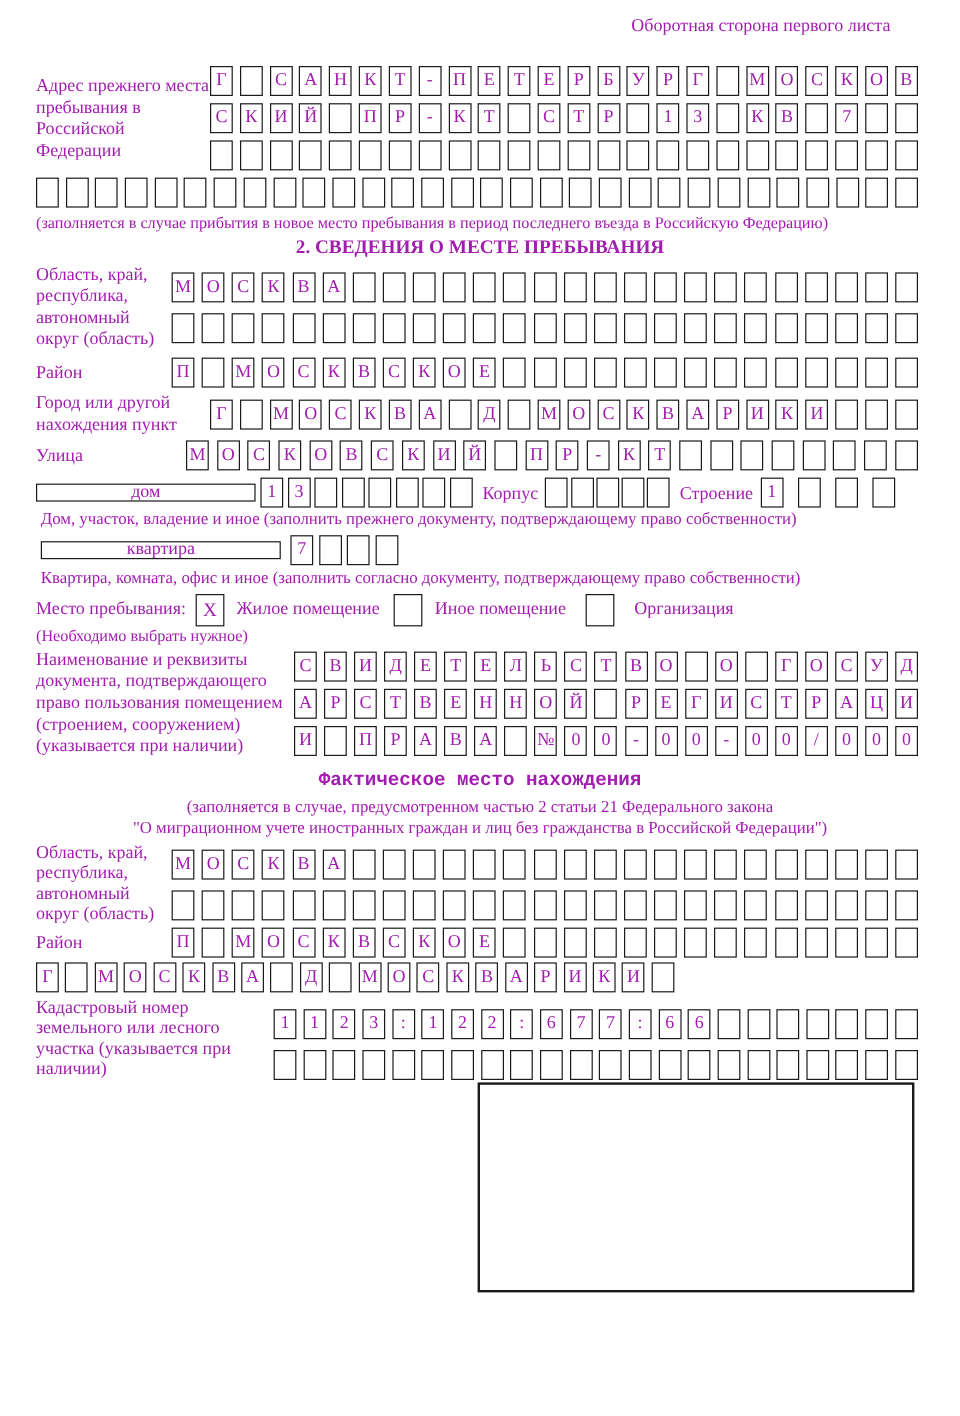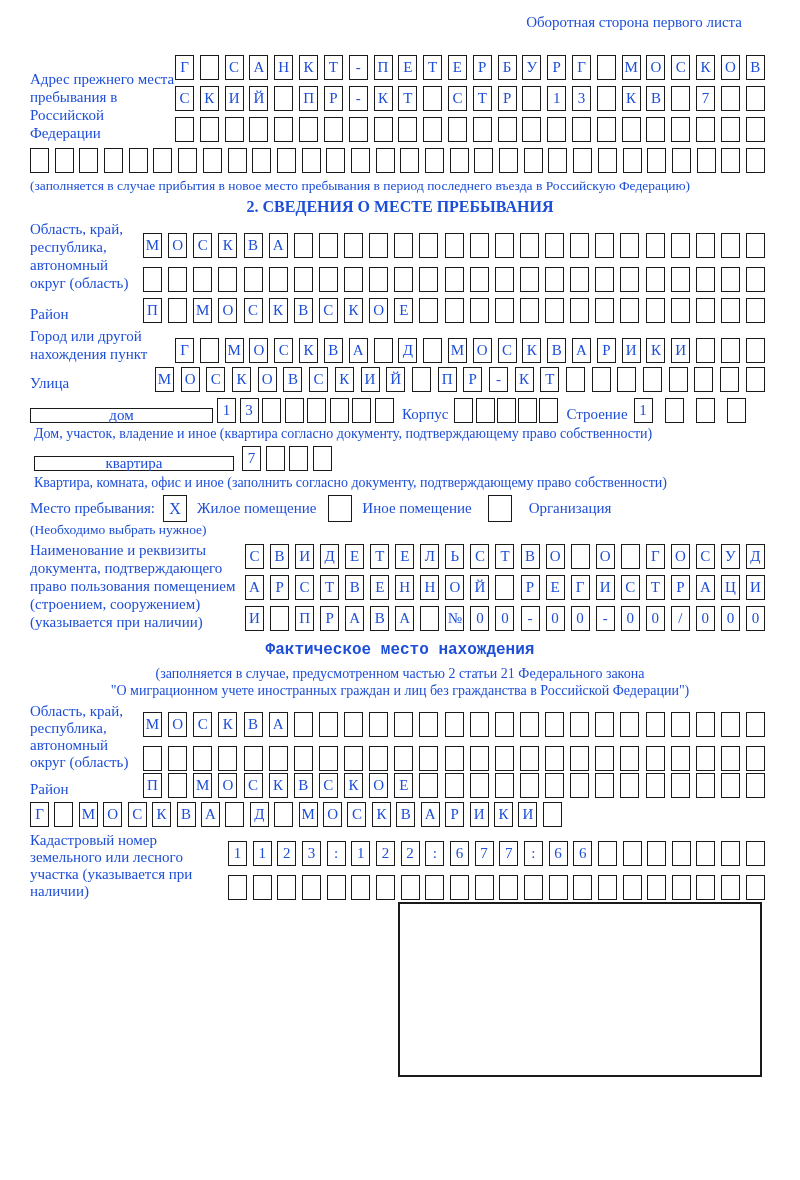--- a/index.html
+++ b/index.html
@@ -2,26 +2,26 @@
 <html><head>
 <meta charset="utf-8">
 <style>
   html,body{margin:0;padding:0;background:#ffffff;}
   .page{
     position:relative;
     width:800px;height:1180px;
     box-sizing:border-box;
     padding:14px 30px 0 30px;
     font-family:"Liberation Serif","DejaVu Serif",serif;
-    color:#1d4ed8;
+    color:#a21caf;
     overflow:hidden;
     background:#fff;
   }
   .hdr-note{text-align:right;font-size:15px;padding-right:28px;}
-  .frow{display:flex;align-items:flex-end;}
+  .frow{display:flex;align-items:center;}
   .lab{font-size:15px;line-height:18px;flex:none;}
   .lab.tight{line-height:17px;}
   
   .lw145{width:145px;} .lw113{width:113px;} .lw125{width:125px;}
   .lw215{width:215px;} .lw203{width:203px;} .lw198{width:198px;}
   
   .cellrow{display:flex;justify-content:space-between;flex:none;}
   .cell{
     width:19px;height:25px;flex:none;box-sizing:border-box;
     border:1.6px solid #1a1a1a;
@@ -362,21 +362,21 @@
         <span class="cell"></span>
       </div>
     <div class="inl-lab">Строение</div>
     <div class="cellrow cr4s">
         <span class="cell">1</span>
         <span class="cell"></span>
         <span class="cell"></span>
         <span class="cell"></span>
       </div>
   </div>
-  <div class="note-left mt3">Дом, участок, владение и иное (квартира согласно документу, подтверждающему право собственности)</div>
+  <div class="note-left mt3">Дом, участок, владение и иное (заполнить прежнего документу, подтверждающему право собственности)</div>
 
   <div class="frow mt4">
     <div class="widebox" style="width:200px;margin-left:4px;">квартира</div>
     <div class="gap8"></div>
     <div class="cellrow cr4">
         <span class="cell">7</span>
         <span class="cell"></span>
         <span class="cell"></span>
         <span class="cell"></span>
       </div>

